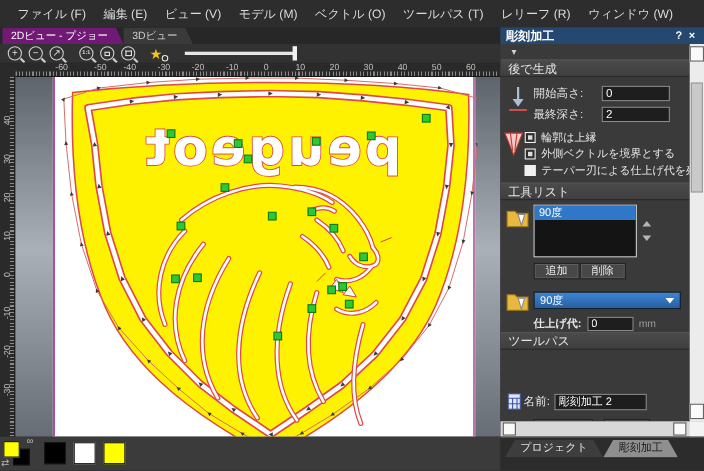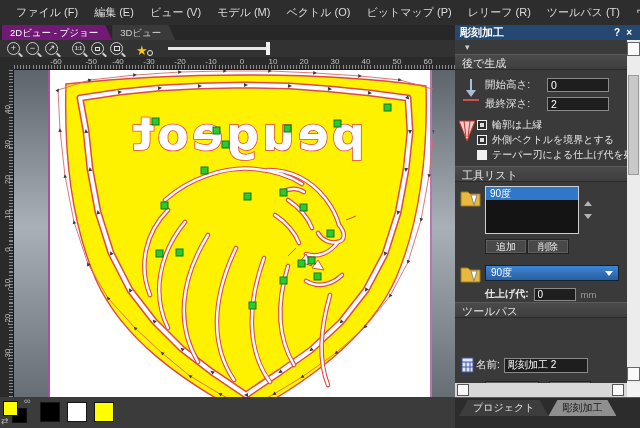--- a/index.html
+++ b/index.html
@@ -141,23 +141,22 @@
 <body>
 
 <div class="app">
 
   <div class="menubar">
     <span>ファイル (F)</span>
     <span>編集 (E)</span>
     <span>ビュー (V)</span>
     <span>モデル (M)</span>
     <span>ベクトル (O)</span>
-    <span>ビットマップ (P)</span>
+    <span>ツールパス (T)</span>
     <span>レリーフ (R)</span>
-    <span>ツールパス (T)</span>
     <span>ウィンドウ (W)</span>
 
   </div>
 
   <div class="left">
 
     <div class="tabbar">
       <div class="vtab active">2Dビュー - プジョー</div>
       <div class="vtab">3Dビュー</div>
     </div>

